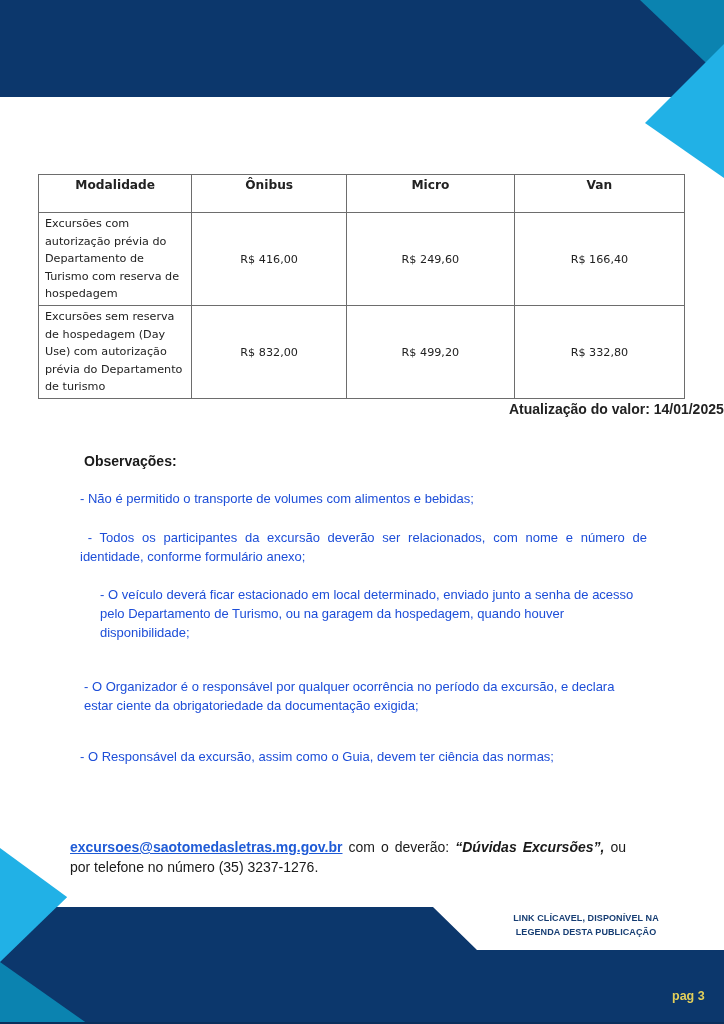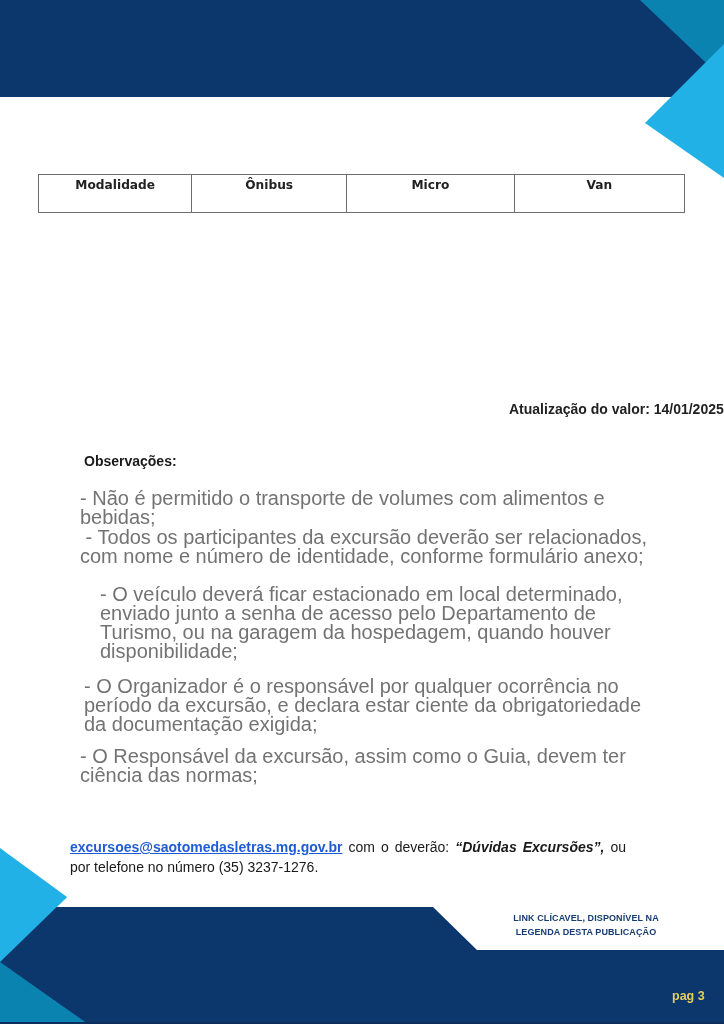--- a/index.html
+++ b/index.html
@@ -41,21 +41,21 @@
 
     .update-note {
       position: absolute; left: 509px; top: 401px;
       font-size: 14px; font-weight: bold; color: #222;
     }
     .obs-title {
       position: absolute; left: 84px; top: 453px;
       font-size: 14px; font-weight: bold; color: #1a1a1a;
     }
     .obs {
-      position: absolute; font-size: 20px; line-height: 19px; color: #737373;
+      position: absolute; font-size: 13px; line-height: 19px; color: #1d4ed8;
       width: 570px;
     }
     .contact {
       position: absolute; left: 70px; top: 838px; width: 556px;
       font-size: 14px; line-height: 19.5px; text-align: justify; color: #1a1a1a;
     }
     .contact .first { display: block; text-align-last: justify; text-indent: 30px; }
     .contact a { color: #1f5bd6; text-decoration: underline; font-weight: bold; }
     .contact b { font-weight: bold; font-style: italic; }
     .link-note {
@@ -91,20 +91,32 @@
 <table class="price-table">
   <thead>
     <tr>
       <th class="col-mod">Modalidade</th>
       <th class="col-oni">Ônibus</th>
       <th class="col-mic">Micro</th>
       <th class="col-van">Van</th>
     </tr>
   </thead>
   <tbody>
+    <tr>
+      <td class="mod">Excursões com autorização prévia do Departamento de Turismo com reserva de hospedagem</td>
+      <td>R$ 416,00</td>
+      <td>R$ 249,60</td>
+      <td>R$ 166,40</td>
+    </tr>
+    <tr>
+      <td class="mod">Excursões sem reserva de hospedagem (Day Use) com autorização prévia do Departamento de turismo</td>
+      <td>R$ 832,00</td>
+      <td>R$ 499,20</td>
+      <td>R$ 332,80</td>
+    </tr>
   </tbody>
 </table>
 
 <div class="update-note">Atualização do valor: 14/01/2025</div>
 
 <div class="obs-title">Observações:</div>
 <div class="obs" style="left:80px; top:489px;">- Não  é permitido o transporte de volumes com alimentos e bebidas;</div>
 <div class="obs" style="left:80px; top:528px; white-space:pre-wrap; text-align:justify; width:567px;"> - Todos os participantes da excursão deverão ser relacionados, com nome e número de identidade, conforme formulário anexo;</div>
 <div class="obs" style="left:84px; top:585px; width:550px;margin-left:16px;">- O veículo deverá ficar estacionado em local determinado, enviado junto a senha de acesso pelo Departamento de Turismo, ou na garagem da hospedagem, quando houver disponibilidade;</div>
 <div class="obs" style="left:84px; top:677px; width:558px;">- O Organizador é o responsável por qualquer ocorrência no período da excursão, e declara estar ciente da obrigatoriedade da documentação exigida;</div>

